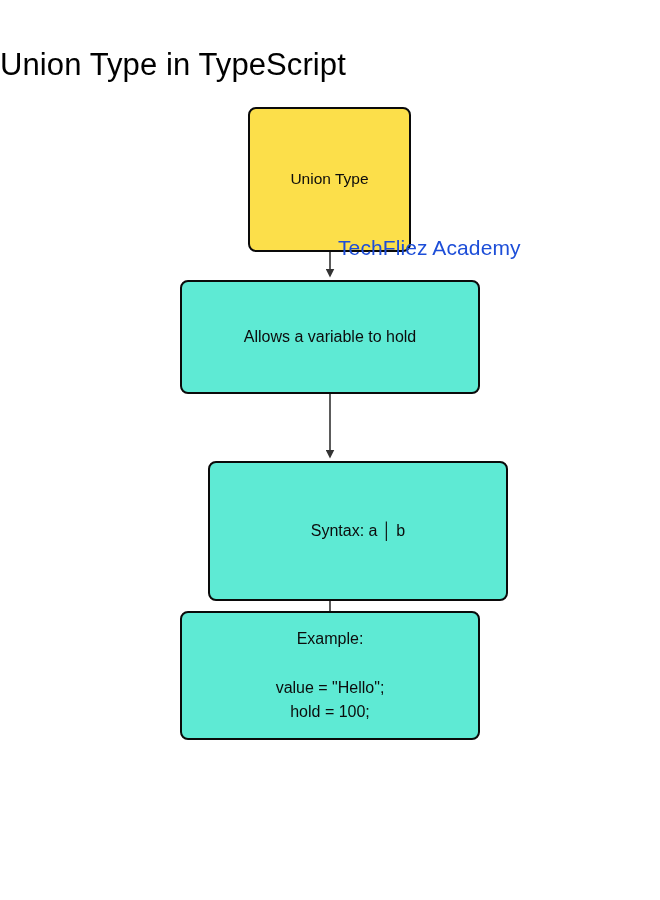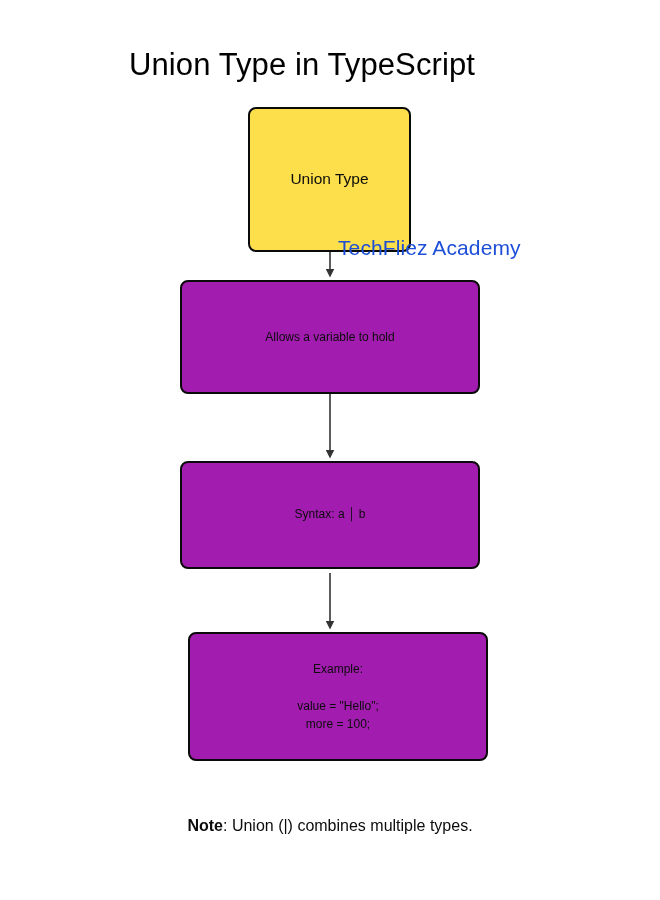--- a/index.html
+++ b/index.html
@@ -16,21 +16,21 @@
     height: 900px;
     background: #ffffff;
   }
 
   
   #page-title {
     position: absolute;
     left: 0;
     top: 48px;
     width: 604px;
-    text-align: center;
+    text-align: left;
     font-size: 31px;
     font-weight: 400;
     color: #000000;
     letter-spacing: 0.1px;
     line-height: 1.1;
   }
 
   
   .node {
     position: absolute;
@@ -52,27 +52,27 @@
     width: 163px;
     height: 145px;
     background: #fcdf4a;
     font-size: 15.5px;
   }
 
   
   .node-purple {
     left: 180px;
     width: 300px;
-    background: #a21caf;
-    font-size: 12px;
+    background: #5eead4;
+    font-size: 16px;
     align-items: center;
   }
   #node-definition { top: 280px;  height: 114px; }
-  #node-syntax     { top: 461px;  height: 108px; }
-  #node-example    { top: 632px;  height: 129px; margin-left: 8px; }
+  #node-syntax     { top: 461px;  height: 140px; margin-left: 28px; }
+  #node-example    { top: 611px;  height: 129px; }
 
   #node-definition .node-text { line-height: 1.58; }
   #node-example .node-text    { line-height: 1.52; }
 
   
   .connector {
     position: absolute;
     left: 0;
     top: 0;
     width: 660px;
@@ -138,21 +138,18 @@
 
   <div class="node node-purple" id="node-syntax">
     <span class="node-text">Syntax: a │ b</span>
   </div>
 
   <div class="node node-purple" id="node-example">
     <span class="node-text">
       <span>Example:</span><br>
       <br>
       <span>value = "Hello";</span><br>
-      <span>more = 100;</span>
+      <span>hold = 100;</span>
     </span>
   </div>
 
-  <div id="footer-note">
-    <span class="bold">Note</span><span>: </span><span>Union (|) combines multiple types.</span>
-  </div>
 
 </div>
 
 </body></html>

